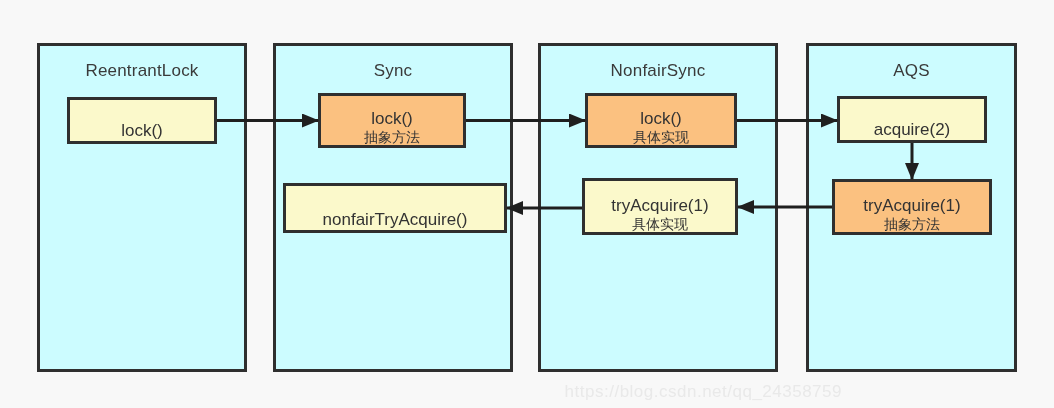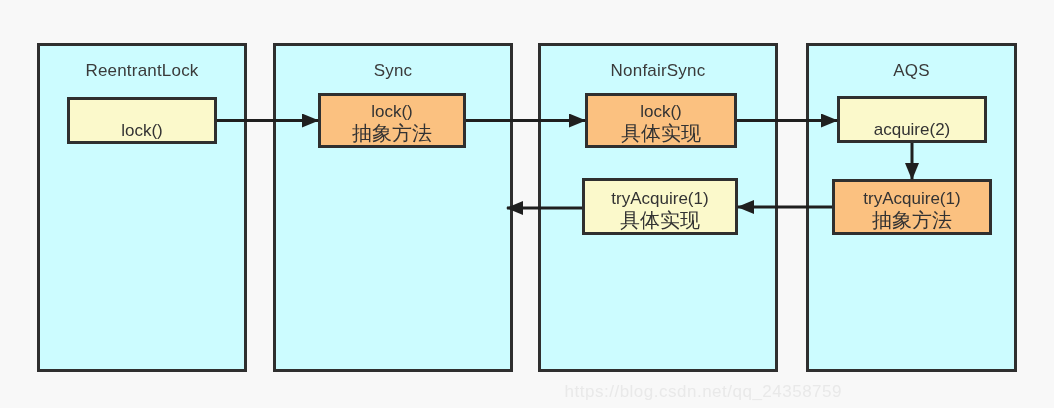--- a/index.html
+++ b/index.html
@@ -32,21 +32,21 @@
     border: 3px solid #2f2f2f;
     display: flex;
     flex-direction: column;
     align-items: center;
     justify-content: flex-end;
     line-height: 1.15;
   }
   .node.method   { background: #fbf9cb; }
   .node.abstract { background: #fbc180; }
   .node-label { font-size: 17px; color: #333333; white-space: nowrap; }
-  .node-sub   { font-size: 20px; color: #333333; white-space: nowrap; }
+  .node-sub   { font-size: 14px; color: #333333; white-space: nowrap; }
   .node-sub:empty { display: none; }
   svg.arrows {
     position: absolute; left: 0; top: 0;
     width: 1054px; height: 408px;
     pointer-events: none;
   }
   .watermark {
     position: absolute;
     top: 382px;
     right: 6px;
@@ -100,20 +100,24 @@
   <div class="node abstract" style="left:832px; top:179px; width:160px; height:56px;">
     <div class="node-label">tryAcquire(1)</div>
     <div class="node-sub">抽象方法</div>
   </div>
 
   <div class="node method" style="left:582px; top:178px; width:156px; height:57px;">
     <div class="node-label">tryAcquire(1)</div>
     <div class="node-sub">具体实现</div>
   </div>
 
+  <div class="node method" style="left:283px; top:183px; width:224px; height:50px;">
+    <div class="node-label">nonfairTryAcquire()</div>
+
+  </div>
 
   <svg class="arrows" viewBox="0 0 1054 408">
     <defs>
       <marker id="ah" markerUnits="userSpaceOnUse" markerWidth="17" markerHeight="14" refX="16" refY="7" orient="auto">
         <path d="M0,0 L17,7 L0,14 Z" fill="#1f1f1f"></path>
       </marker>
     </defs>
     <line x1="217" y1="120.5" x2="318" y2="120.5" stroke="#1f1f1f" stroke-width="3" marker-end="url(#ah)"></line>
     <line x1="466" y1="120.5" x2="585" y2="120.5" stroke="#1f1f1f" stroke-width="3" marker-end="url(#ah)"></line>
     <line x1="737" y1="120.5" x2="837" y2="120.5" stroke="#1f1f1f" stroke-width="3" marker-end="url(#ah)"></line>

